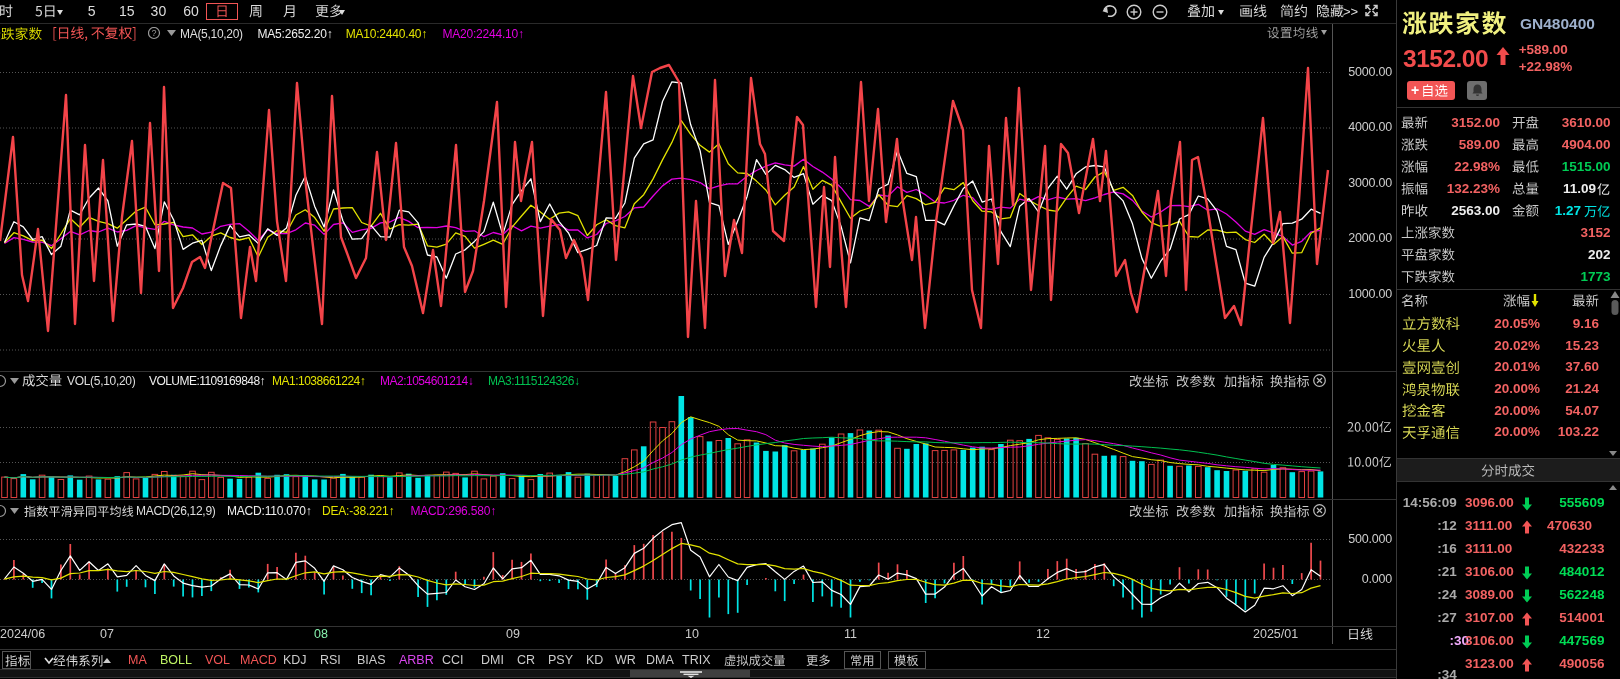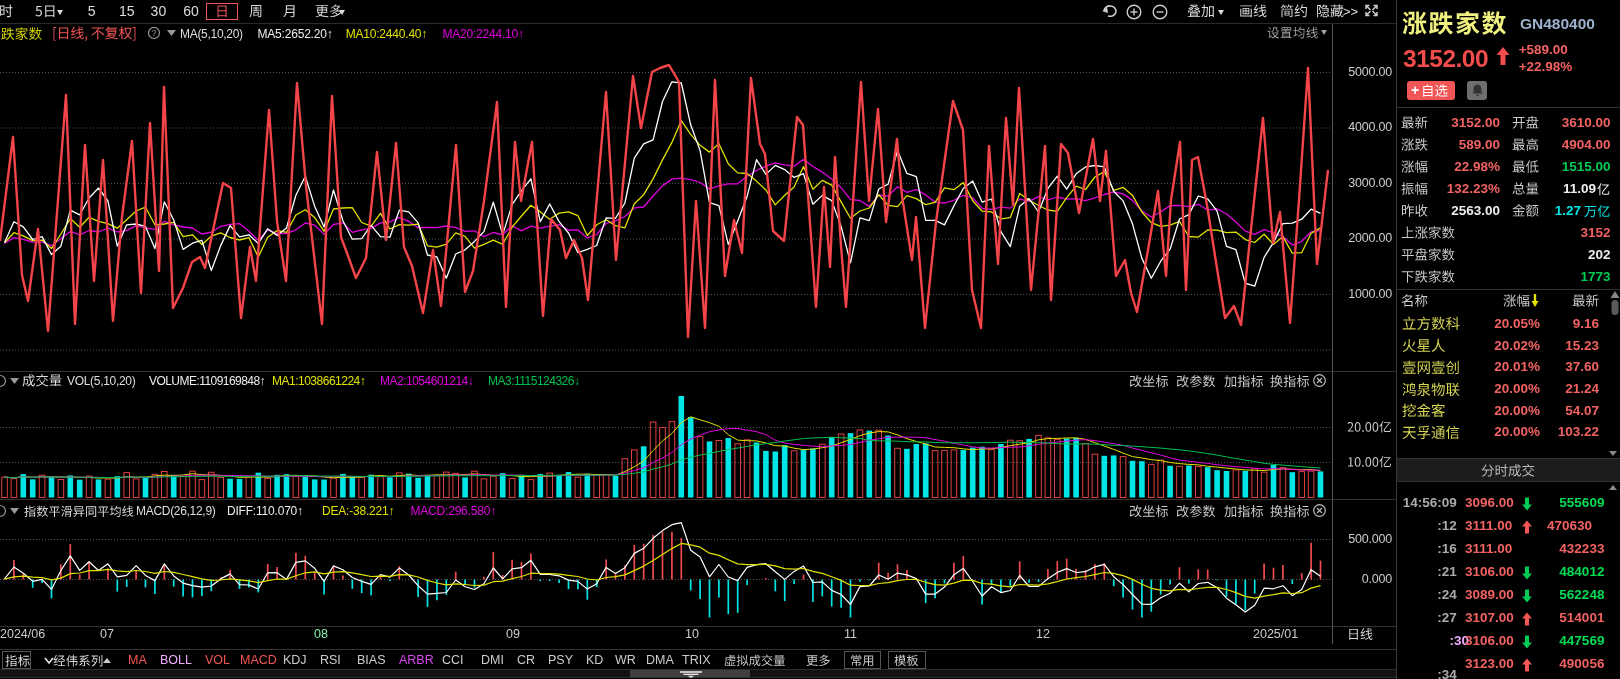--- a/index.html
+++ b/index.html
@@ -461,21 +461,21 @@
 <svg style="position:absolute;left:0;top:504px" width="24" height="14">
     <circle cx="0" cy="7" r="5.5" fill="none" stroke="#999" stroke-width="1.2"></circle>
     <path d="M 10 4 L 19 4 L 14.5 10 Z" fill="#999"></path>
   </svg>
 <svg style="position:absolute;left:23.8px;top:499.5px;overflow:visible" width="112" height="21">
     <g transform="translate(0,15.9)">
       <path d="M 10.2 -9.5 C 9.3 -9.1 7.7 -8.7 6.3 -8.4 V -10.2 H 5.4 V -6.7 C 5.4 -5.7 5.8 -5.4 7.2 -5.4 C 7.5 -5.4 9.7 -5.4 10.0 -5.4 C 11.2 -5.4 11.5 -5.8 11.7 -7.4 C 11.4 -7.5 11.0 -7.6 10.8 -7.8 C 10.7 -6.5 10.6 -6.2 10.0 -6.2 C 9.5 -6.2 7.6 -6.2 7.2 -6.2 C 6.4 -6.2 6.3 -6.3 6.3 -6.7 V -7.6 C 7.9 -7.9 9.7 -8.3 10.9 -8.8 Z M 6.2 -1.6 H 10.2 V -0.4 H 6.2 Z M 6.2 -2.4 V -3.6 H 10.2 V -2.4 Z M 5.4 -4.4 V 1.0 H 6.2 V 0.4 H 10.2 V 0.9 H 11.1 V -4.4 Z M 2.2 -10.2 V -7.8 H 0.5 V -6.9 H 2.2 V -4.3 L 0.4 -3.8 L 0.6 -2.9 L 2.2 -3.4 V -0.1 C 2.2 0.1 2.2 0.1 2.0 0.1 C 1.9 0.1 1.4 0.1 0.8 0.1 C 0.9 0.4 1.0 0.7 1.1 1.0 C 1.9 1.0 2.4 0.9 2.7 0.8 C 3.0 0.7 3.1 0.4 3.1 -0.1 V -3.6 L 4.8 -4.1 L 4.6 -5.0 L 3.1 -4.6 V -6.9 H 4.6 V -7.8 H 3.1 V -10.2 Z M 17.6 -10.0 C 17.4 -9.5 17.0 -8.8 16.7 -8.4 L 17.3 -8.1 C 17.6 -8.5 18.0 -9.1 18.4 -9.7 Z M 13.3 -9.7 C 13.6 -9.2 13.9 -8.5 14.0 -8.1 L 14.7 -8.4 C 14.6 -8.8 14.3 -9.5 13.9 -9.9 Z M 17.2 -3.2 C 16.9 -2.5 16.5 -2.0 16.1 -1.5 C 15.6 -1.8 15.1 -2.0 14.7 -2.2 C 14.8 -2.5 15.0 -2.8 15.2 -3.2 Z M 13.5 -1.9 C 14.1 -1.6 14.8 -1.3 15.4 -1.0 C 14.6 -0.5 13.7 -0.1 12.7 0.2 C 12.9 0.3 13.1 0.7 13.1 0.9 C 14.3 0.6 15.3 0.1 16.2 -0.6 C 16.6 -0.4 16.9 -0.1 17.2 0.1 L 17.8 -0.5 C 17.5 -0.7 17.2 -0.9 16.8 -1.2 C 17.4 -1.9 17.9 -2.7 18.2 -3.8 L 17.7 -4.0 L 17.6 -3.9 H 15.6 L 15.9 -4.6 L 15.0 -4.7 C 15.0 -4.5 14.8 -4.2 14.7 -3.9 H 13.1 V -3.2 H 14.3 C 14.1 -2.7 13.8 -2.2 13.5 -1.9 Z M 15.3 -10.3 V -8.0 H 12.8 V -7.2 H 15.1 C 14.5 -6.4 13.5 -5.7 12.7 -5.3 C 12.9 -5.1 13.1 -4.8 13.2 -4.6 C 13.9 -5.0 14.7 -5.7 15.3 -6.4 V -4.9 H 16.2 V -6.6 C 16.8 -6.2 17.5 -5.6 17.8 -5.3 L 18.3 -6.0 C 18.0 -6.2 17.0 -6.9 16.4 -7.2 H 18.7 V -8.0 H 16.2 V -10.3 Z M 19.9 -10.2 C 19.6 -8.0 19.0 -6.0 18.1 -4.7 C 18.3 -4.6 18.6 -4.3 18.8 -4.1 C 19.1 -4.6 19.3 -5.1 19.6 -5.7 C 19.9 -4.5 20.2 -3.4 20.7 -2.4 C 20.0 -1.3 19.0 -0.4 17.7 0.3 C 17.9 0.5 18.1 0.8 18.2 1.0 C 19.5 0.3 20.4 -0.5 21.1 -1.6 C 21.7 -0.5 22.5 0.3 23.4 0.9 C 23.6 0.6 23.9 0.3 24.1 0.1 C 23.0 -0.4 22.2 -1.3 21.6 -2.4 C 22.3 -3.7 22.7 -5.2 22.9 -7.0 H 23.8 V -7.9 H 20.3 C 20.5 -8.6 20.6 -9.3 20.7 -10.0 Z M 22.1 -7.0 C 21.9 -5.6 21.6 -4.4 21.1 -3.4 C 20.7 -4.5 20.3 -5.7 20.1 -7.0 Z M 26.5 -7.7 C 27.0 -6.8 27.5 -5.6 27.6 -4.9 L 28.5 -5.2 C 28.3 -5.9 27.8 -7.1 27.4 -7.9 Z M 33.6 -8.0 C 33.3 -7.1 32.7 -5.9 32.3 -5.1 L 33.1 -4.8 C 33.5 -5.6 34.1 -6.7 34.6 -7.7 Z M 25.0 -4.2 V -3.3 H 30.0 V 1.0 H 31.0 V -3.3 H 36.0 V -4.2 H 31.0 V -8.5 H 35.3 V -9.4 H 25.7 V -8.5 H 30.0 V -4.2 Z M 37.7 -9.5 C 38.5 -9.0 39.4 -8.3 39.9 -7.9 L 40.5 -8.6 C 40.0 -9.0 39.0 -9.6 38.3 -10.1 Z M 37.1 -6.1 C 37.8 -5.7 38.7 -5.1 39.2 -4.7 L 39.7 -5.5 C 39.3 -5.8 38.3 -6.4 37.6 -6.7 Z M 37.5 0.2 38.3 0.8 C 38.9 -0.3 39.6 -1.8 40.2 -3.1 L 39.5 -3.6 C 38.9 -2.3 38.1 -0.7 37.5 0.2 Z M 42.2 -2.6 H 46.1 V -1.7 H 42.2 Z M 42.2 -3.3 V -4.2 H 46.1 V -3.3 Z M 41.4 -4.9 V 1.0 H 42.2 V -1.1 H 46.1 V 0.0 C 46.1 0.2 46.1 0.3 45.9 0.3 C 45.7 0.3 45.2 0.3 44.5 0.2 C 44.6 0.5 44.8 0.8 44.8 1.0 C 45.7 1.0 46.2 1.0 46.6 0.9 C 46.9 0.7 47.0 0.5 47.0 0.0 V -4.9 Z M 41.5 -9.8 V -6.5 H 40.2 V -4.4 H 41.0 V -5.8 H 47.3 V -4.4 H 48.2 V -6.5 H 46.9 V -9.8 Z M 42.3 -6.5 V -7.6 H 43.9 V -6.5 Z M 46.1 -6.5 H 44.7 V -8.2 H 42.3 V -9.1 H 46.1 Z M 56.7 -4.1 V -2.7 H 52.9 L 52.9 -3.1 V -4.1 H 52.0 V -3.1 L 52.0 -2.7 H 49.4 V -1.9 H 51.8 C 51.6 -1.1 50.9 -0.3 49.4 0.3 C 49.7 0.5 49.9 0.8 50.1 1.0 C 51.9 0.2 52.5 -0.8 52.8 -1.9 H 56.7 V 0.9 H 57.7 V -1.9 H 60.4 V -2.7 H 57.7 V -4.1 Z M 50.5 -9.2 V -5.9 C 50.5 -4.7 51.1 -4.5 53.1 -4.5 C 53.6 -4.5 57.5 -4.5 58.0 -4.5 C 59.6 -4.5 60.0 -4.8 60.1 -6.2 C 59.9 -6.2 59.5 -6.3 59.2 -6.5 C 59.1 -5.5 59.0 -5.3 57.9 -5.3 C 57.1 -5.3 53.7 -5.3 53.0 -5.3 C 51.7 -5.3 51.4 -5.4 51.4 -5.9 V -6.7 H 58.9 V -9.7 H 50.5 Z M 51.4 -8.9 H 58.0 V -7.5 H 51.4 Z M 64.0 -7.5 V -6.7 H 70.2 V -7.5 Z M 65.5 -4.6 H 68.7 V -2.3 H 65.5 Z M 64.6 -5.4 V -0.6 H 65.5 V -1.5 H 69.6 V -5.4 Z M 62.1 -9.6 V 1.0 H 63.0 V -8.7 H 71.2 V -0.2 C 71.2 0.0 71.2 0.1 71.0 0.1 C 70.7 0.1 70.0 0.1 69.3 0.1 C 69.4 0.3 69.6 0.7 69.6 1.0 C 70.7 1.0 71.3 1.0 71.6 0.8 C 72.0 0.7 72.2 0.4 72.2 -0.2 V -9.6 Z M 75.3 -7.7 C 75.8 -6.8 76.3 -5.6 76.4 -4.9 L 77.3 -5.2 C 77.1 -5.9 76.6 -7.1 76.2 -7.9 Z M 82.4 -8.0 C 82.1 -7.1 81.5 -5.9 81.1 -5.1 L 81.9 -4.8 C 82.3 -5.6 82.9 -6.7 83.4 -7.7 Z M 73.8 -4.2 V -3.3 H 78.8 V 1.0 H 79.8 V -3.3 H 84.8 V -4.2 H 79.8 V -8.5 H 84.1 V -9.4 H 74.5 V -8.5 H 78.8 V -4.2 Z M 91.3 -5.6 C 92.1 -5.0 93.0 -4.1 93.5 -3.6 L 94.1 -4.2 C 93.6 -4.7 92.7 -5.5 91.9 -6.1 Z M 90.3 -1.5 90.7 -0.6 C 92.0 -1.3 93.6 -2.2 95.2 -3.1 L 95.0 -3.8 C 93.3 -2.9 91.5 -2.0 90.3 -1.5 Z M 92.4 -10.2 C 91.8 -8.6 90.8 -7.1 89.8 -6.1 C 89.9 -5.9 90.2 -5.6 90.4 -5.4 C 90.9 -5.9 91.5 -6.6 92.0 -7.4 H 95.9 C 95.7 -2.4 95.6 -0.5 95.2 -0.0 C 95.0 0.1 94.9 0.1 94.6 0.1 C 94.3 0.1 93.5 0.1 92.7 0.1 C 92.8 0.3 92.9 0.7 93.0 0.9 C 93.7 1.0 94.5 1.0 94.9 1.0 C 95.4 0.9 95.7 0.8 95.9 0.5 C 96.4 -0.1 96.6 -2.1 96.7 -7.8 C 96.7 -7.9 96.7 -8.3 96.7 -8.3 H 92.4 C 92.7 -8.8 93.0 -9.4 93.2 -10.0 Z M 85.8 -1.5 86.2 -0.6 C 87.3 -1.2 88.8 -1.9 90.3 -2.7 L 90.0 -3.5 L 88.3 -2.6 V -6.4 H 89.8 V -7.3 H 88.3 V -10.1 H 87.5 V -7.3 H 85.9 V -6.4 H 87.5 V -2.2 C 86.9 -1.9 86.3 -1.7 85.8 -1.5 Z M 98.3 -0.7 98.5 0.2 C 99.6 -0.1 101.0 -0.6 102.5 -1.0 L 102.3 -1.8 C 100.8 -1.3 99.3 -0.9 98.3 -0.7 Z M 106.2 -9.5 C 106.8 -9.2 107.6 -8.7 108.0 -8.4 L 108.5 -9.0 C 108.1 -9.3 107.3 -9.8 106.7 -10.0 Z M 98.5 -5.2 C 98.6 -5.2 98.9 -5.3 100.4 -5.5 C 99.9 -4.7 99.4 -4.1 99.2 -3.9 C 98.8 -3.4 98.5 -3.1 98.3 -3.1 C 98.4 -2.8 98.5 -2.4 98.6 -2.2 C 98.8 -2.4 99.2 -2.5 102.3 -3.1 C 102.3 -3.3 102.3 -3.6 102.3 -3.9 L 99.9 -3.4 C 100.8 -4.5 101.7 -5.9 102.5 -7.2 L 101.7 -7.7 C 101.5 -7.2 101.2 -6.8 101.0 -6.3 L 99.4 -6.2 C 100.1 -7.2 100.8 -8.5 101.4 -9.8 L 100.5 -10.2 C 100.0 -8.7 99.1 -7.2 98.9 -6.8 C 98.6 -6.4 98.4 -6.1 98.2 -6.0 C 98.3 -5.8 98.4 -5.3 98.5 -5.2 Z M 108.4 -4.3 C 107.9 -3.5 107.3 -2.8 106.5 -2.2 C 106.3 -2.8 106.1 -3.6 106.0 -4.5 L 109.1 -5.1 L 109.0 -5.9 L 105.9 -5.3 C 105.8 -5.8 105.8 -6.3 105.7 -6.9 L 108.8 -7.4 L 108.6 -8.2 L 105.7 -7.7 C 105.6 -8.6 105.6 -9.4 105.6 -10.3 H 104.7 C 104.7 -9.4 104.8 -8.5 104.8 -7.6 L 102.9 -7.3 L 103.0 -6.5 L 104.9 -6.8 C 104.9 -6.2 105.0 -5.7 105.0 -5.1 L 102.6 -4.7 L 102.8 -3.9 L 105.1 -4.3 C 105.3 -3.3 105.5 -2.4 105.7 -1.6 C 104.7 -0.9 103.5 -0.4 102.2 0.0 C 102.5 0.2 102.7 0.5 102.8 0.8 C 104.0 0.4 105.1 -0.2 106.0 -0.8 C 106.5 0.3 107.2 0.9 108.1 0.9 C 108.9 0.9 109.2 0.5 109.3 -0.8 C 109.1 -0.9 108.8 -1.1 108.7 -1.3 C 108.6 -0.2 108.5 0.0 108.2 0.0 C 107.6 0.0 107.2 -0.5 106.8 -1.3 C 107.8 -2.1 108.6 -2.9 109.2 -3.9 Z" fill="#dddddd"></path>
     </g>
   </svg>
 <div style="position:absolute;left:136.0px;top:502.0px;font:400 12px 'Liberation Sans',sans-serif;color:#dddddd;white-space:nowrap;letter-spacing:-0.3px;line-height:18px;height:18px">MACD(26,12,9)</div>
-<div style="position:absolute;left:227.0px;top:502.0px;font:400 12px 'Liberation Sans',sans-serif;color:#eeeeee;white-space:nowrap;letter-spacing:-0.2px;line-height:18px;height:18px">DIFF:110.070↑</div>
+<div style="position:absolute;left:227.0px;top:502.0px;font:400 12px 'Liberation Sans',sans-serif;color:#eeeeee;white-space:nowrap;letter-spacing:-0.2px;line-height:18px;height:18px">MACD:110.070↑</div>
 <div style="position:absolute;left:322.0px;top:502.0px;font:400 12px 'Liberation Sans',sans-serif;color:#e2e200;white-space:nowrap;letter-spacing:-0.2px;line-height:18px;height:18px">DEA:-38.221↑</div>
 <div style="position:absolute;left:410.5px;top:502.0px;font:400 12px 'Liberation Sans',sans-serif;color:#e000e0;white-space:nowrap;letter-spacing:-0.2px;line-height:18px;height:18px">MACD:296.580↑</div>
 <svg style="position:absolute;left:1128.6px;top:498.6px;overflow:visible" width="42" height="22">
     <g transform="translate(0,17.2)">
       <path d="M 7.9 -7.7 H 10.7 C 10.4 -6.0 10.0 -4.5 9.3 -3.3 C 8.7 -4.6 8.2 -6.0 7.9 -7.6 Z M 1.0 -10.2 V -9.2 H 4.7 V -6.4 H 1.2 V -1.4 C 1.2 -0.9 1.0 -0.7 0.8 -0.6 C 0.9 -0.4 1.1 0.1 1.2 0.4 C 1.5 0.2 2.0 -0.1 5.8 -1.5 C 5.8 -1.8 5.7 -2.2 5.7 -2.5 L 2.2 -1.2 V -5.4 H 5.7 L 5.6 -5.3 C 5.8 -5.2 6.2 -4.8 6.4 -4.6 C 6.7 -5.1 7.0 -5.6 7.3 -6.2 C 7.7 -4.8 8.1 -3.5 8.7 -2.4 C 7.9 -1.3 6.9 -0.4 5.5 0.2 C 5.7 0.4 6.0 0.9 6.1 1.1 C 7.4 0.4 8.5 -0.4 9.3 -1.5 C 10.0 -0.4 11.0 0.4 12.1 1.0 C 12.2 0.7 12.5 0.4 12.8 0.2 C 11.6 -0.4 10.7 -1.2 9.9 -2.3 C 10.8 -3.8 11.3 -5.5 11.7 -7.7 H 12.6 V -8.6 H 8.3 C 8.5 -9.4 8.7 -10.1 8.8 -10.9 L 7.9 -11.1 C 7.5 -8.9 6.7 -6.8 5.7 -5.5 V -10.2 Z M 22.9 -10.4 C 22.5 -8.4 21.6 -6.7 20.3 -5.6 V -10.9 H 19.3 V -3.9 H 14.8 V -2.9 H 19.3 V -0.4 H 13.9 V 0.5 H 25.7 V -0.4 H 20.3 V -2.9 H 24.8 V -3.9 H 20.3 V -5.5 C 20.5 -5.3 20.8 -5.0 21.0 -4.8 C 21.7 -5.4 22.3 -6.2 22.8 -7.1 C 23.6 -6.3 24.5 -5.3 25.0 -4.6 L 25.7 -5.3 C 25.2 -6.0 24.1 -7.1 23.2 -8.0 C 23.5 -8.7 23.7 -9.5 23.9 -10.3 Z M 16.4 -10.5 C 16.0 -8.2 15.1 -6.4 13.7 -5.2 C 13.9 -5.1 14.3 -4.7 14.5 -4.5 C 15.2 -5.2 15.9 -6.2 16.4 -7.2 C 17.1 -6.5 17.8 -5.7 18.2 -5.2 L 18.9 -5.9 C 18.5 -6.5 17.5 -7.4 16.8 -8.1 C 17.0 -8.8 17.3 -9.5 17.4 -10.3 Z M 32.6 -10.1 V -9.1 H 38.3 V -10.1 Z M 36.7 -4.3 C 37.3 -3.0 37.9 -1.3 38.1 -0.2 L 39.0 -0.5 C 38.8 -1.6 38.2 -3.3 37.5 -4.6 Z M 32.9 -4.5 C 32.5 -3.1 31.9 -1.7 31.2 -0.8 C 31.4 -0.6 31.8 -0.4 32.0 -0.2 C 32.7 -1.2 33.4 -2.8 33.8 -4.3 Z M 32.0 -6.9 V -6.0 H 34.8 V -0.2 C 34.8 -0.1 34.7 -0.0 34.5 0.0 C 34.4 0.0 33.8 0.0 33.1 -0.0 C 33.2 0.3 33.3 0.7 33.4 1.0 C 34.3 1.0 34.9 1.0 35.3 0.8 C 35.7 0.6 35.8 0.3 35.8 -0.2 V -6.0 H 39.0 V -6.9 Z M 29.1 -11.1 V -8.3 H 27.0 V -7.4 H 28.9 C 28.4 -5.7 27.6 -3.8 26.7 -2.8 C 26.9 -2.6 27.2 -2.2 27.3 -1.9 C 27.9 -2.8 28.6 -4.1 29.1 -5.6 V 1.0 H 30.1 V -5.9 C 30.5 -5.2 31.0 -4.4 31.3 -4.0 L 31.8 -4.8 C 31.6 -5.1 30.4 -6.6 30.1 -7.0 V -7.4 H 31.8 V -8.3 H 30.1 V -11.1 Z" fill="#cccccc"></path>
     </g>
   </svg>
 <svg style="position:absolute;left:1176.0px;top:498.6px;overflow:visible" width="42" height="22">
     <g transform="translate(0,17.2)">
       <path d="M 7.9 -7.7 H 10.7 C 10.4 -6.0 10.0 -4.5 9.3 -3.3 C 8.7 -4.6 8.2 -6.0 7.9 -7.6 Z M 1.0 -10.2 V -9.2 H 4.7 V -6.4 H 1.2 V -1.4 C 1.2 -0.9 1.0 -0.7 0.8 -0.6 C 0.9 -0.4 1.1 0.1 1.2 0.4 C 1.5 0.2 2.0 -0.1 5.8 -1.5 C 5.8 -1.8 5.7 -2.2 5.7 -2.5 L 2.2 -1.2 V -5.4 H 5.7 L 5.6 -5.3 C 5.8 -5.2 6.2 -4.8 6.4 -4.6 C 6.7 -5.1 7.0 -5.6 7.3 -6.2 C 7.7 -4.8 8.1 -3.5 8.7 -2.4 C 7.9 -1.3 6.9 -0.4 5.5 0.2 C 5.7 0.4 6.0 0.9 6.1 1.1 C 7.4 0.4 8.5 -0.4 9.3 -1.5 C 10.0 -0.4 11.0 0.4 12.1 1.0 C 12.2 0.7 12.5 0.4 12.8 0.2 C 11.6 -0.4 10.7 -1.2 9.9 -2.3 C 10.8 -3.8 11.3 -5.5 11.7 -7.7 H 12.6 V -8.6 H 8.3 C 8.5 -9.4 8.7 -10.1 8.8 -10.9 L 7.9 -11.1 C 7.5 -8.9 6.7 -6.8 5.7 -5.5 V -10.2 Z M 20.4 -5.3 C 19.5 -4.7 17.9 -4.1 16.6 -3.7 C 16.8 -3.6 17.0 -3.3 17.2 -3.0 C 18.5 -3.4 20.2 -4.1 21.3 -4.9 Z M 21.6 -3.7 C 20.4 -2.9 18.2 -2.2 16.4 -1.8 C 16.6 -1.6 16.8 -1.3 16.9 -1.1 C 18.9 -1.5 21.1 -2.3 22.4 -3.3 Z M 23.2 -2.3 C 21.8 -0.9 18.8 -0.1 15.5 0.2 C 15.7 0.4 15.9 0.8 16.0 1.1 C 19.4 0.7 22.5 -0.2 24.1 -1.9 Z M 15.6 -7.8 C 15.9 -7.9 16.3 -7.9 18.5 -8.1 C 18.3 -7.6 18.1 -7.2 17.9 -6.8 H 13.9 V -5.9 H 17.3 C 16.3 -4.8 15.1 -3.9 13.7 -3.3 C 13.9 -3.2 14.3 -2.8 14.5 -2.6 C 16.1 -3.4 17.5 -4.5 18.5 -5.9 H 21.2 C 22.2 -4.6 23.8 -3.3 25.3 -2.6 C 25.4 -2.9 25.7 -3.2 26.0 -3.4 C 24.6 -3.9 23.2 -4.9 22.3 -5.9 H 25.7 V -6.8 H 19.0 C 19.3 -7.2 19.5 -7.7 19.7 -8.1 L 23.4 -8.3 C 23.7 -8.0 24.0 -7.7 24.2 -7.4 L 25.0 -8.0 C 24.3 -8.8 22.8 -10.0 21.6 -10.7 L 20.8 -10.2 C 21.3 -9.8 21.9 -9.5 22.4 -9.1 L 17.3 -8.9 C 18.1 -9.4 19.0 -10.0 19.8 -10.7 L 18.9 -11.2 C 17.9 -10.2 16.6 -9.4 16.2 -9.1 C 15.8 -8.9 15.5 -8.8 15.3 -8.8 C 15.4 -8.5 15.5 -8.0 15.6 -7.8 Z M 32.2 -10.8 C 32.0 -10.3 31.6 -9.5 31.3 -9.1 L 31.9 -8.8 C 32.2 -9.2 32.7 -9.9 33.1 -10.5 Z M 27.6 -10.5 C 27.9 -9.9 28.3 -9.2 28.4 -8.7 L 29.1 -9.1 C 29.0 -9.5 28.7 -10.2 28.3 -10.8 Z M 31.8 -3.4 C 31.5 -2.7 31.1 -2.2 30.6 -1.7 C 30.1 -1.9 29.6 -2.2 29.1 -2.4 C 29.3 -2.7 29.5 -3.0 29.7 -3.4 Z M 27.9 -2.0 C 28.5 -1.8 29.2 -1.4 29.9 -1.1 C 29.0 -0.5 28.0 -0.1 26.9 0.2 C 27.1 0.4 27.3 0.7 27.4 1.0 C 28.6 0.6 29.8 0.1 30.7 -0.7 C 31.1 -0.4 31.5 -0.1 31.8 0.1 L 32.5 -0.6 C 32.2 -0.8 31.8 -1.0 31.3 -1.3 C 32.0 -2.0 32.6 -2.9 32.9 -4.1 L 32.4 -4.3 L 32.2 -4.3 H 30.1 L 30.4 -5.0 L 29.5 -5.1 C 29.4 -4.8 29.3 -4.6 29.1 -4.3 H 27.3 V -3.4 H 28.7 C 28.4 -2.9 28.1 -2.4 27.9 -2.0 Z M 29.8 -11.1 V -8.6 H 27.1 V -7.8 H 29.5 C 28.9 -7.0 27.8 -6.1 26.9 -5.7 C 27.1 -5.6 27.3 -5.2 27.5 -5.0 C 28.3 -5.4 29.1 -6.2 29.8 -6.9 V -5.3 H 30.7 V -7.1 C 31.3 -6.7 32.2 -6.0 32.5 -5.7 L 33.0 -6.5 C 32.7 -6.7 31.6 -7.4 30.9 -7.8 H 33.4 V -8.6 H 30.7 V -11.1 Z M 34.7 -11.0 C 34.4 -8.7 33.8 -6.4 32.7 -5.1 C 33.0 -4.9 33.3 -4.6 33.5 -4.4 C 33.8 -4.9 34.1 -5.5 34.4 -6.2 C 34.7 -4.9 35.1 -3.7 35.6 -2.6 C 34.8 -1.4 33.8 -0.4 32.4 0.3 C 32.5 0.5 32.8 0.9 32.9 1.1 C 34.3 0.4 35.3 -0.5 36.0 -1.7 C 36.7 -0.6 37.5 0.3 38.6 0.9 C 38.7 0.7 39.0 0.3 39.2 0.2 C 38.1 -0.4 37.3 -1.4 36.6 -2.6 C 37.3 -4.0 37.7 -5.6 38.0 -7.6 H 38.9 V -8.5 H 35.2 C 35.3 -9.3 35.5 -10.0 35.6 -10.8 Z M 37.1 -7.6 C 36.9 -6.1 36.6 -4.8 36.1 -3.6 C 35.6 -4.8 35.2 -6.2 35.0 -7.6 Z" fill="#cccccc"></path>
@@ -519,21 +519,21 @@
 <svg style="position:absolute;left:44px;top:656px" width="10" height="10">
     <path d="M 1 2 L 5 7 L 9 2" fill="none" stroke="#ddd" stroke-width="1.7"></path>
   </svg>
 <svg style="position:absolute;left:53.0px;top:648.7px;overflow:visible" width="52" height="21">
     <g transform="translate(0,16.4)">
       <path d="M 0.5 -0.7 0.7 0.2 C 1.8 -0.1 3.4 -0.5 4.8 -0.9 L 4.7 -1.7 C 3.2 -1.3 1.6 -0.9 0.5 -0.7 Z M 0.7 -5.3 C 0.9 -5.4 1.2 -5.5 2.9 -5.7 C 2.3 -4.9 1.8 -4.3 1.5 -4.0 C 1.1 -3.6 0.8 -3.3 0.5 -3.2 C 0.6 -2.9 0.8 -2.5 0.8 -2.3 C 1.1 -2.5 1.5 -2.6 4.8 -3.2 C 4.8 -3.4 4.8 -3.8 4.8 -4.1 L 2.3 -3.6 C 3.3 -4.7 4.3 -6.1 5.1 -7.4 L 4.3 -8.0 C 4.0 -7.5 3.7 -7.0 3.5 -6.6 L 1.7 -6.4 C 2.5 -7.5 3.3 -8.8 3.8 -10.2 L 2.9 -10.6 C 2.4 -9.1 1.5 -7.4 1.2 -7.0 C 0.9 -6.6 0.7 -6.3 0.4 -6.2 C 0.5 -6.0 0.7 -5.5 0.7 -5.3 Z M 5.3 -9.9 V -9.0 H 9.8 C 8.6 -7.4 6.5 -6.1 4.5 -5.4 C 4.7 -5.2 5.0 -4.9 5.1 -4.6 C 6.2 -5.0 7.3 -5.6 8.4 -6.4 C 9.5 -5.8 10.9 -5.1 11.6 -4.6 L 12.2 -5.4 C 11.5 -5.9 10.2 -6.5 9.1 -6.9 C 10.0 -7.7 10.7 -8.6 11.3 -9.6 L 10.6 -10.0 L 10.4 -9.9 Z M 5.4 -4.2 V -3.3 H 7.9 V -0.2 H 4.7 V 0.7 H 12.1 V -0.2 H 8.9 V -3.3 H 11.5 V -4.2 Z M 19.9 -10.6 V -8.9 H 16.8 V -8.0 H 19.9 V -6.6 H 17.1 V -5.7 H 19.9 V -4.3 H 16.4 V -3.4 H 19.9 V 1.0 H 20.8 V -3.4 H 23.6 C 23.5 -1.8 23.3 -1.1 23.2 -1.0 C 23.1 -0.9 23.0 -0.8 22.9 -0.8 C 22.7 -0.8 22.3 -0.8 21.9 -0.9 C 22.1 -0.6 22.1 -0.3 22.2 -0.1 C 22.6 -0.0 23.0 -0.0 23.2 -0.1 C 23.5 -0.1 23.7 -0.2 23.9 -0.4 C 24.2 -0.7 24.3 -1.6 24.5 -3.9 C 24.5 -4.0 24.5 -4.3 24.5 -4.3 H 20.8 V -5.7 H 23.8 V -6.6 H 20.8 V -8.0 H 24.2 V -8.9 H 20.8 V -10.6 Z M 16.1 -10.5 C 15.4 -8.6 14.3 -6.7 13.1 -5.5 C 13.3 -5.3 13.5 -4.8 13.6 -4.6 C 14.0 -5.0 14.4 -5.5 14.8 -6.0 V 1.0 H 15.7 V -7.5 C 16.2 -8.4 16.6 -9.3 16.9 -10.3 Z M 28.8 -2.8 C 28.1 -1.9 27.1 -1.0 26.1 -0.4 C 26.3 -0.2 26.7 0.1 26.9 0.3 C 27.9 -0.4 29.0 -1.5 29.7 -2.5 Z M 33.2 -2.4 C 34.3 -1.6 35.6 -0.4 36.2 0.3 L 37.0 -0.3 C 36.3 -1.0 35.0 -2.1 34.0 -2.9 Z M 33.6 -5.6 C 33.9 -5.3 34.2 -4.9 34.6 -4.6 L 29.0 -4.2 C 30.9 -5.1 32.9 -6.3 34.7 -7.7 L 34.0 -8.3 C 33.4 -7.8 32.7 -7.3 32.0 -6.8 L 28.9 -6.7 C 29.8 -7.3 30.7 -8.1 31.6 -9.0 C 33.2 -9.2 34.8 -9.4 36.0 -9.7 L 35.3 -10.5 C 33.3 -10.0 29.6 -9.6 26.5 -9.5 C 26.6 -9.3 26.8 -8.9 26.8 -8.7 C 27.9 -8.7 29.1 -8.8 30.3 -8.9 C 29.4 -8.0 28.5 -7.3 28.2 -7.1 C 27.8 -6.8 27.5 -6.6 27.2 -6.6 C 27.3 -6.3 27.5 -5.9 27.5 -5.7 C 27.8 -5.8 28.2 -5.9 30.7 -6.0 C 29.6 -5.4 28.7 -4.9 28.3 -4.6 C 27.5 -4.3 26.9 -4.0 26.5 -4.0 C 26.6 -3.7 26.8 -3.3 26.8 -3.1 C 27.2 -3.2 27.7 -3.3 31.1 -3.6 V -0.3 C 31.1 -0.1 31.1 -0.1 30.9 -0.1 C 30.7 -0.0 30.0 -0.0 29.2 -0.1 C 29.4 0.2 29.5 0.6 29.6 0.9 C 30.5 0.9 31.1 0.9 31.6 0.7 C 32.0 0.6 32.1 0.3 32.1 -0.2 V -3.6 L 35.2 -3.9 C 35.6 -3.4 35.9 -3.0 36.1 -2.7 L 36.9 -3.2 C 36.4 -3.9 35.3 -5.1 34.3 -6.0 Z M 45.9 -9.1 V -2.1 H 46.8 V -9.1 Z M 48.5 -10.5 V -0.2 C 48.5 -0.0 48.4 0.1 48.2 0.1 C 48.0 0.1 47.4 0.1 46.7 0.0 C 46.8 0.3 46.9 0.7 47.0 1.0 C 47.9 1.0 48.5 0.9 48.9 0.8 C 49.3 0.6 49.4 0.4 49.4 -0.2 V -10.5 Z M 40.1 -3.8 C 40.7 -3.4 41.5 -2.7 42.0 -2.3 C 41.1 -1.1 40.0 -0.2 38.8 0.3 C 39.0 0.5 39.2 0.8 39.4 1.1 C 42.0 -0.1 44.0 -2.6 44.6 -7.0 L 44.0 -7.1 L 43.9 -7.1 H 41.0 C 41.2 -7.7 41.4 -8.3 41.6 -9.0 H 45.0 V -9.9 H 38.6 V -9.0 H 40.6 C 40.2 -7.1 39.5 -5.3 38.5 -4.1 C 38.7 -4.0 39.0 -3.7 39.2 -3.5 C 39.8 -4.2 40.3 -5.2 40.7 -6.2 H 43.6 C 43.3 -5.0 43.0 -4.0 42.5 -3.1 C 42.0 -3.5 41.2 -4.1 40.6 -4.5 Z" fill="#dddddd"></path>
     </g>
   </svg>
 <div style="position:absolute;left:103px;top:658px;width:0;height:0;border-left:4px solid transparent;border-right:4px solid transparent;border-bottom:5.5px solid #ccc"></div>
 <div style="position:absolute;left:128.0px;top:651.1px;font:400 12.5px 'Liberation Sans',sans-serif;color:#f25555;white-space:nowrap;line-height:19px;height:19px">MA</div>
-<div style="position:absolute;left:160.0px;top:651.1px;font:400 12.5px 'Liberation Sans',sans-serif;color:#f0abfc;white-space:nowrap;line-height:19px;height:19px">BOLL</div>
+<div style="position:absolute;left:160.0px;top:651.1px;font:400 12.5px 'Liberation Sans',sans-serif;color:#bef264;white-space:nowrap;line-height:19px;height:19px">BOLL</div>
 <div style="position:absolute;left:205.0px;top:651.1px;font:400 12.5px 'Liberation Sans',sans-serif;color:#f25555;white-space:nowrap;line-height:19px;height:19px">VOL</div>
 <div style="position:absolute;left:240.0px;top:651.1px;font:400 12.5px 'Liberation Sans',sans-serif;color:#f25555;white-space:nowrap;line-height:19px;height:19px">MACD</div>
 <div style="position:absolute;left:283.0px;top:651.1px;font:400 12.5px 'Liberation Sans',sans-serif;color:#cccccc;white-space:nowrap;line-height:19px;height:19px">KDJ</div>
 <div style="position:absolute;left:320.0px;top:651.1px;font:400 12.5px 'Liberation Sans',sans-serif;color:#cccccc;white-space:nowrap;line-height:19px;height:19px">RSI</div>
 <div style="position:absolute;left:357.0px;top:651.1px;font:400 12.5px 'Liberation Sans',sans-serif;color:#cccccc;white-space:nowrap;line-height:19px;height:19px">BIAS</div>
 <div style="position:absolute;left:399.0px;top:651.1px;font:400 12.5px 'Liberation Sans',sans-serif;color:#d946ef;white-space:nowrap;line-height:19px;height:19px">ARBR</div>
 <div style="position:absolute;left:442.0px;top:651.1px;font:400 12.5px 'Liberation Sans',sans-serif;color:#cccccc;white-space:nowrap;line-height:19px;height:19px">CCI</div>
 <div style="position:absolute;left:481.0px;top:651.1px;font:400 12.5px 'Liberation Sans',sans-serif;color:#cccccc;white-space:nowrap;line-height:19px;height:19px">DMI</div>
 <div style="position:absolute;left:517.0px;top:651.1px;font:400 12.5px 'Liberation Sans',sans-serif;color:#cccccc;white-space:nowrap;line-height:19px;height:19px">CR</div>
 <div style="position:absolute;left:548.0px;top:651.1px;font:400 12.5px 'Liberation Sans',sans-serif;color:#cccccc;white-space:nowrap;line-height:19px;height:19px">PSY</div>

